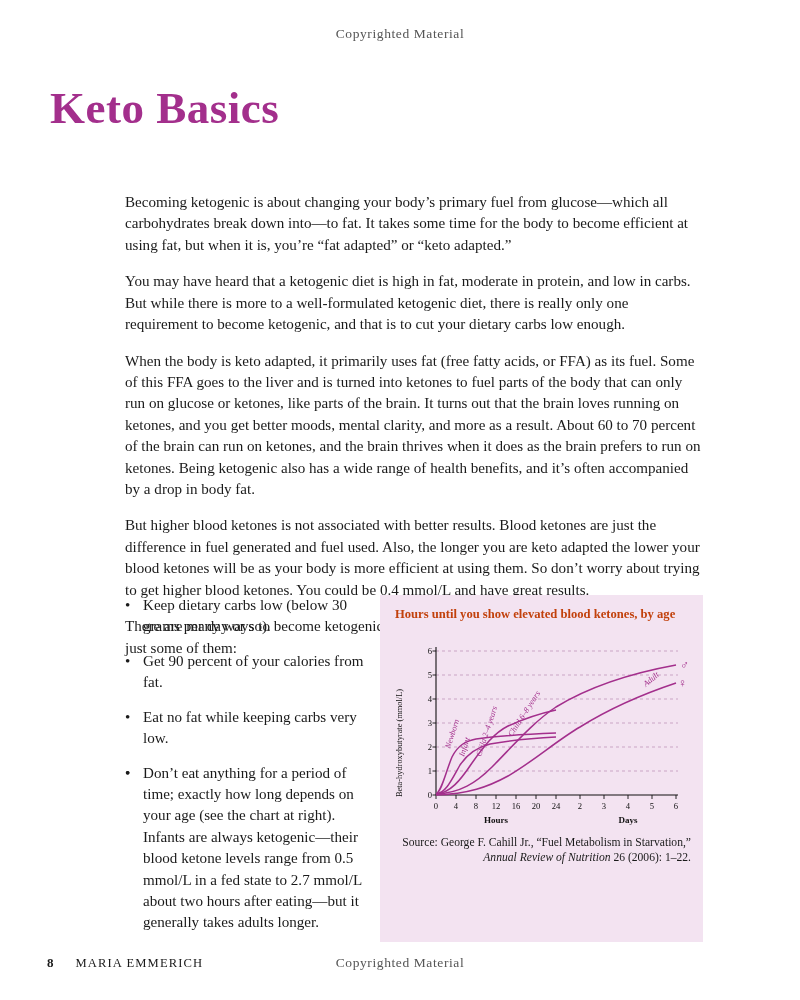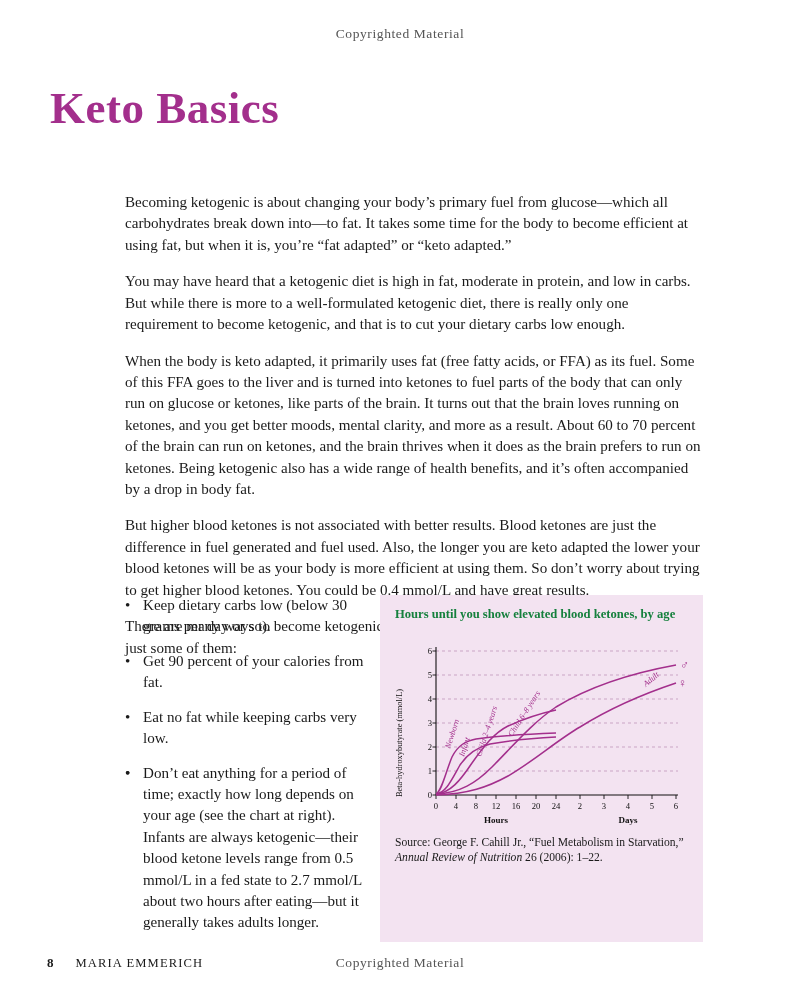--- a/index.html
+++ b/index.html
@@ -98,38 +98,39 @@
     height: 347px;
     background: #f3e3f1;
   }
   .fig-title {
     position: absolute;
     top: 12px;
     left: 15px;
     width: 296px;
     font-size: 12.6px;
     font-weight: bold;
-    color: #15803d;
+    color: #c2410c;
     line-height: 1.25;
   }
   .chart-area {
     position: absolute;
     top: 36px;
     left: 8px;
     width: 310px;
     height: 200px;
   }
   .fig-source {
     position: absolute;
     top: 240px;
     left: 15px;
     width: 296px;
     font-size: 11.6px;
     line-height: 1.32;
     color: #1a1a1a;
+    text-align: right;
   }
   .fig-source i {
     font-style: italic;
   }
   .fig-caption {
     position: absolute;
     top: 281px;
     left: 15px;
     width: 296px;
     font-size: 13.1px;

